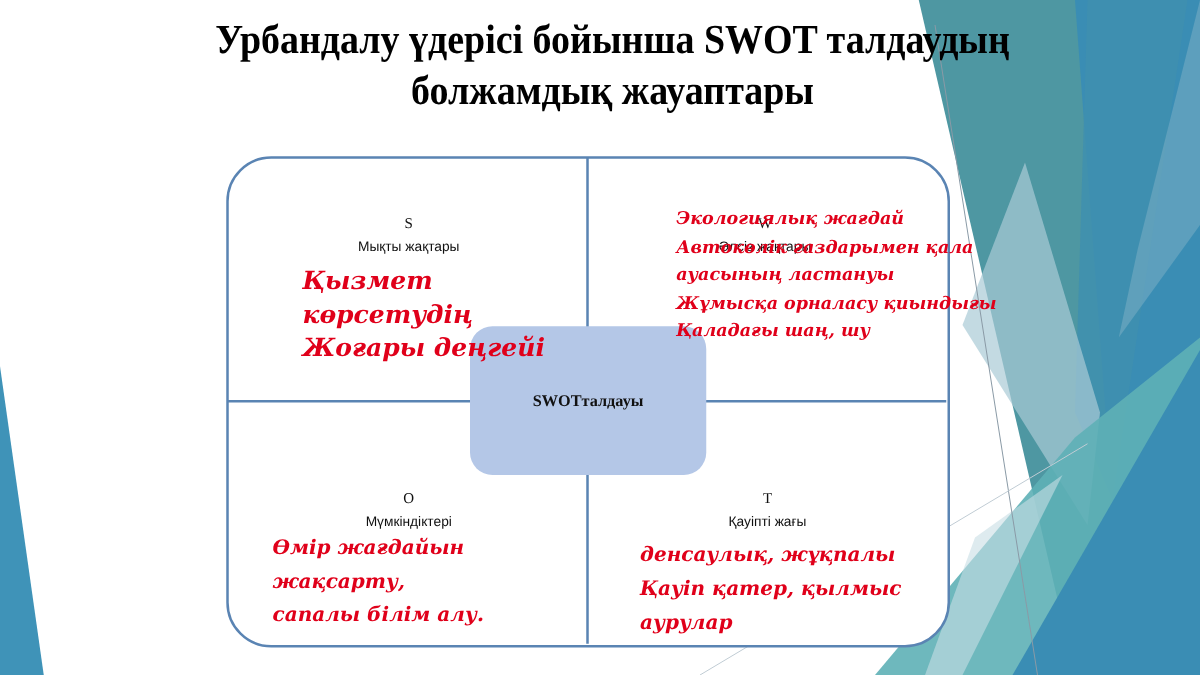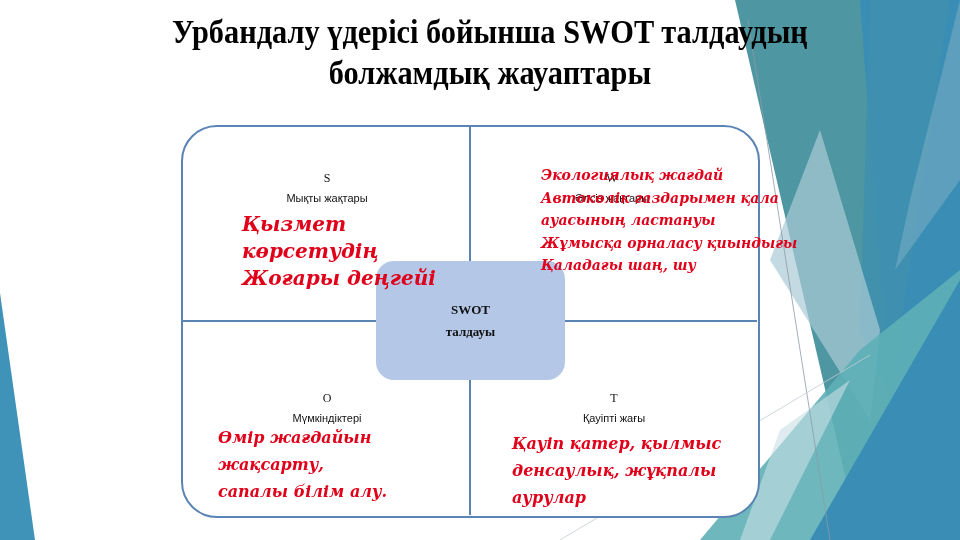--- a/index.html
+++ b/index.html
@@ -20,21 +20,21 @@
   .frame {
     position: absolute; left: 181px; top: 125px; width: 575px; height: 389px;
     border: 2px solid #5a84b3; border-radius: 36px;
     background: #ffffff; z-index: 1;
   }
   .vline { position: absolute; left: 469px; top: 126px; width: 2px; height: 389px; background: #5a84b3; z-index: 2; }
   .hline { position: absolute; left: 182px; top: 320px; width: 575px; height: 2px; background: #5a84b3; z-index: 2; }
   .center-box {
     position: absolute; left: 376px; top: 261px; width: 189px; height: 119px;
     background: #b4c7e7; border-radius: 18px; z-index: 3;
-    display: flex; flex-direction: column; align-items: center; justify-content: center;
+    display: flex; flex-direction: row; align-items: center; justify-content: center;
     font-family: "Liberation Serif", serif; font-weight: bold; font-size: 13px; line-height: 22px; color: #111;
   }
   .qhead {
     position: absolute; z-index: 4; text-align: center; width: 180px;
     font-family: "Liberation Sans", sans-serif; font-size: 11px; color: #111; line-height: 20px;
   }
   .qhead .letter { display: block; font-family: "Liberation Serif", serif; font-size: 12px; }
   .qhead .lbl { display: block; }
   .red {
     position: absolute; z-index: 5; color: #e0001a;
@@ -110,16 +110,16 @@
   <span>Қаладағы шаң, шу</span>
 </div>
 
 <div class="red red-o">
   <span>Өмір жағдайын</span>
   <span>жақсарту,</span>
   <span>сапалы білім алу.</span>
 </div>
 
 <div class="red red-t">
+  <span>денсаулық, жұқпалы</span>
   <span>Қауіп қатер, қылмыс</span>
-  <span>денсаулық, жұқпалы</span>
   <span>аурулар</span>
 </div>
 
 </body></html>

